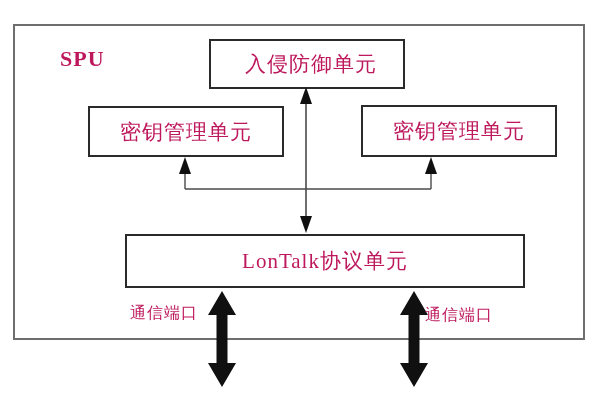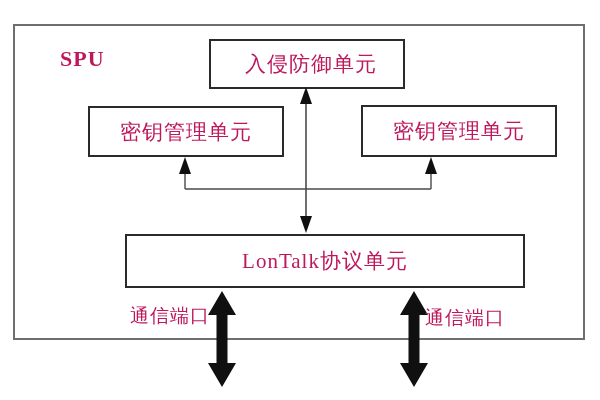--- a/index.html
+++ b/index.html
@@ -55,21 +55,21 @@
     position: absolute;
     left: 0;
     top: 0;
     width: 600px;
     height: 400px;
     z-index: 3;
     pointer-events: none;
   }
   .port-label {
     position: absolute;
-    font-size: 19px;
+    font-size: 16px;
     letter-spacing: 1px;
     z-index: 4;
     white-space: nowrap;
   }
   .port-label-left  { left: 130px; top: 303px; }
   .port-label-right { left: 425px; top: 305px; }
 </style>
 </head>
 <body>
 

